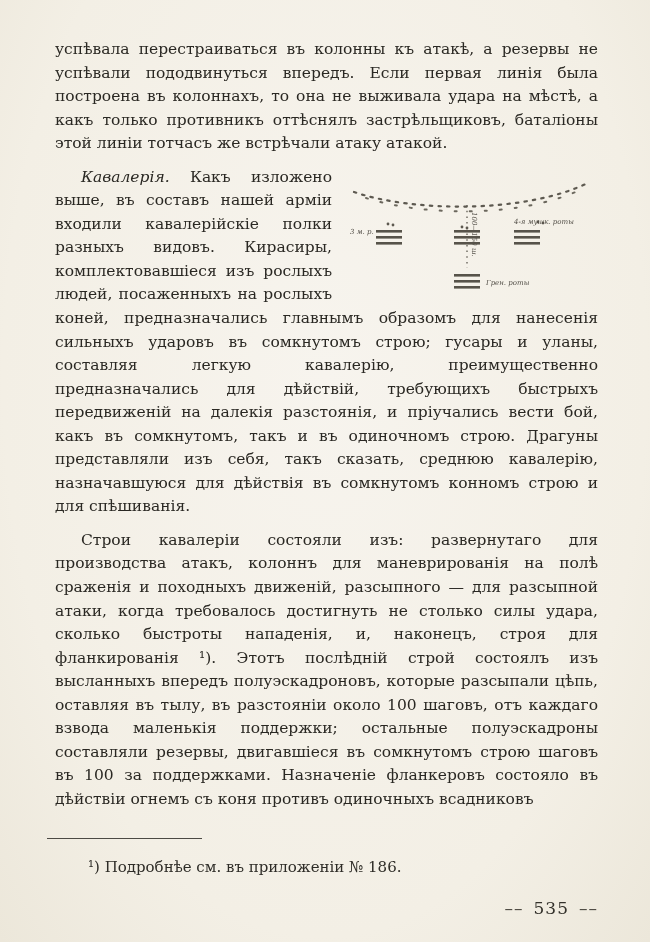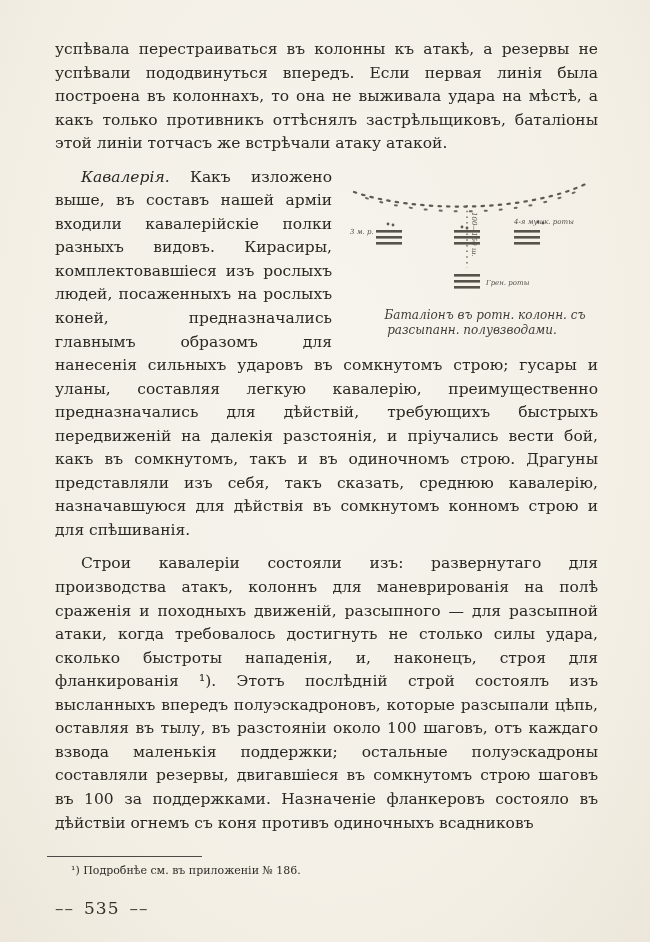--- a/index.html
+++ b/index.html
@@ -43,28 +43,28 @@
   .bottom-block{
     position:absolute;
     left:45px;right:42px;bottom:20px;
   }
   .footnote-rule{
     width:155px;
     border-top:1px solid #4c4a44;
     margin:0 0 6px 2px;
   }
   .footnote{
-    font-size:11px;
-    margin:0;
+    font-size:15px;
+    margin:17px;
     text-indent:26px;
     color:#2e2c27;
   }
   .page-number-row{
     margin-top:16px;
-    text-align:left;
+    text-align:right;
     font-size:17px;
     color:#33312b;
     letter-spacing:1px;
   }
   .page-number-row .dash{color:#4a473f;margin:0 10px;}
   svg text{font-family:"DejaVu Serif","Liberation Serif",serif;}
 </style>
 </head>
 <body>
 
@@ -111,21 +111,20 @@
           <rect x="164" y="70" width="26" height="2.6"></rect>
         </g>
 
         <g fill="#57534a">
           <rect x="104" y="102" width="26" height="2.6"></rect>
           <rect x="104" y="108" width="26" height="2.6"></rect>
           <rect x="104" y="114" width="26" height="2.6"></rect>
         </g>
         <text x="136" y="113" font-size="7" fill="#55514a" font-style="italic">Грен. роты</text>
       </svg>
-      <span class="fig-caption">Баталіонъ въ ротн. колонн. съ разсыпанн. полувзводами.</span>
     </span>
     </p>
 
   <p class="para indent"><span class="lead-italic">Кавалерія.</span><span> Какъ изложено выше, въ составъ нашей арміи входили кавалерійскіе полки разныхъ видовъ. Кирасиры, комплектовавшіеся изъ рослыхъ людей, посаженныхъ на рослыхъ коней, предназначались главнымъ образомъ для нанесенія сильныхъ ударовъ въ сомкнутомъ строю; гусары и уланы, составляя легкую кавалерію, преимущественно предназначались для дѣйствій, требующихъ быстрыхъ передвиженій на далекія разстоянія, и пріучались вести бой, какъ въ сомкнутомъ, такъ и въ одиночномъ строю. Драгуны представляли изъ себя, такъ сказать, среднюю кавалерію, назначавшуюся для дѣйствія въ сомкнутомъ конномъ строю и для спѣшиванія.</span></p>
 
   <p class="para indent"><span>Строи кавалеріи состояли изъ: развернутаго для производства атакъ, колоннъ для маневрированія на полѣ сраженія и походныхъ движеній, разсыпного — для разсыпной атаки, когда требовалось достигнуть не столько силы удара, сколько быстроты нападенія, и, наконецъ, строя для фланкированія ¹). Этотъ послѣдній строй состоялъ изъ высланныхъ впередъ полуэскадроновъ, которые разсыпали цѣпь, оставляя въ тылу, въ разстояніи около 100 шаговъ, отъ каждаго взвода маленькія поддержки; остальные полуэскадроны составляли резервы, двигавшіеся въ сомкнутомъ строю шаговъ въ 100 за поддержками. Назначеніе фланкеровъ состояло въ дѣйствіи огнемъ съ коня противъ одиночныхъ всадниковъ</span></p>
 
   <div class="bottom-block">
     <div class="footnote-rule"></div>
     <p class="footnote">¹) Подробнѣе см. въ приложеніи № 186.</p>

